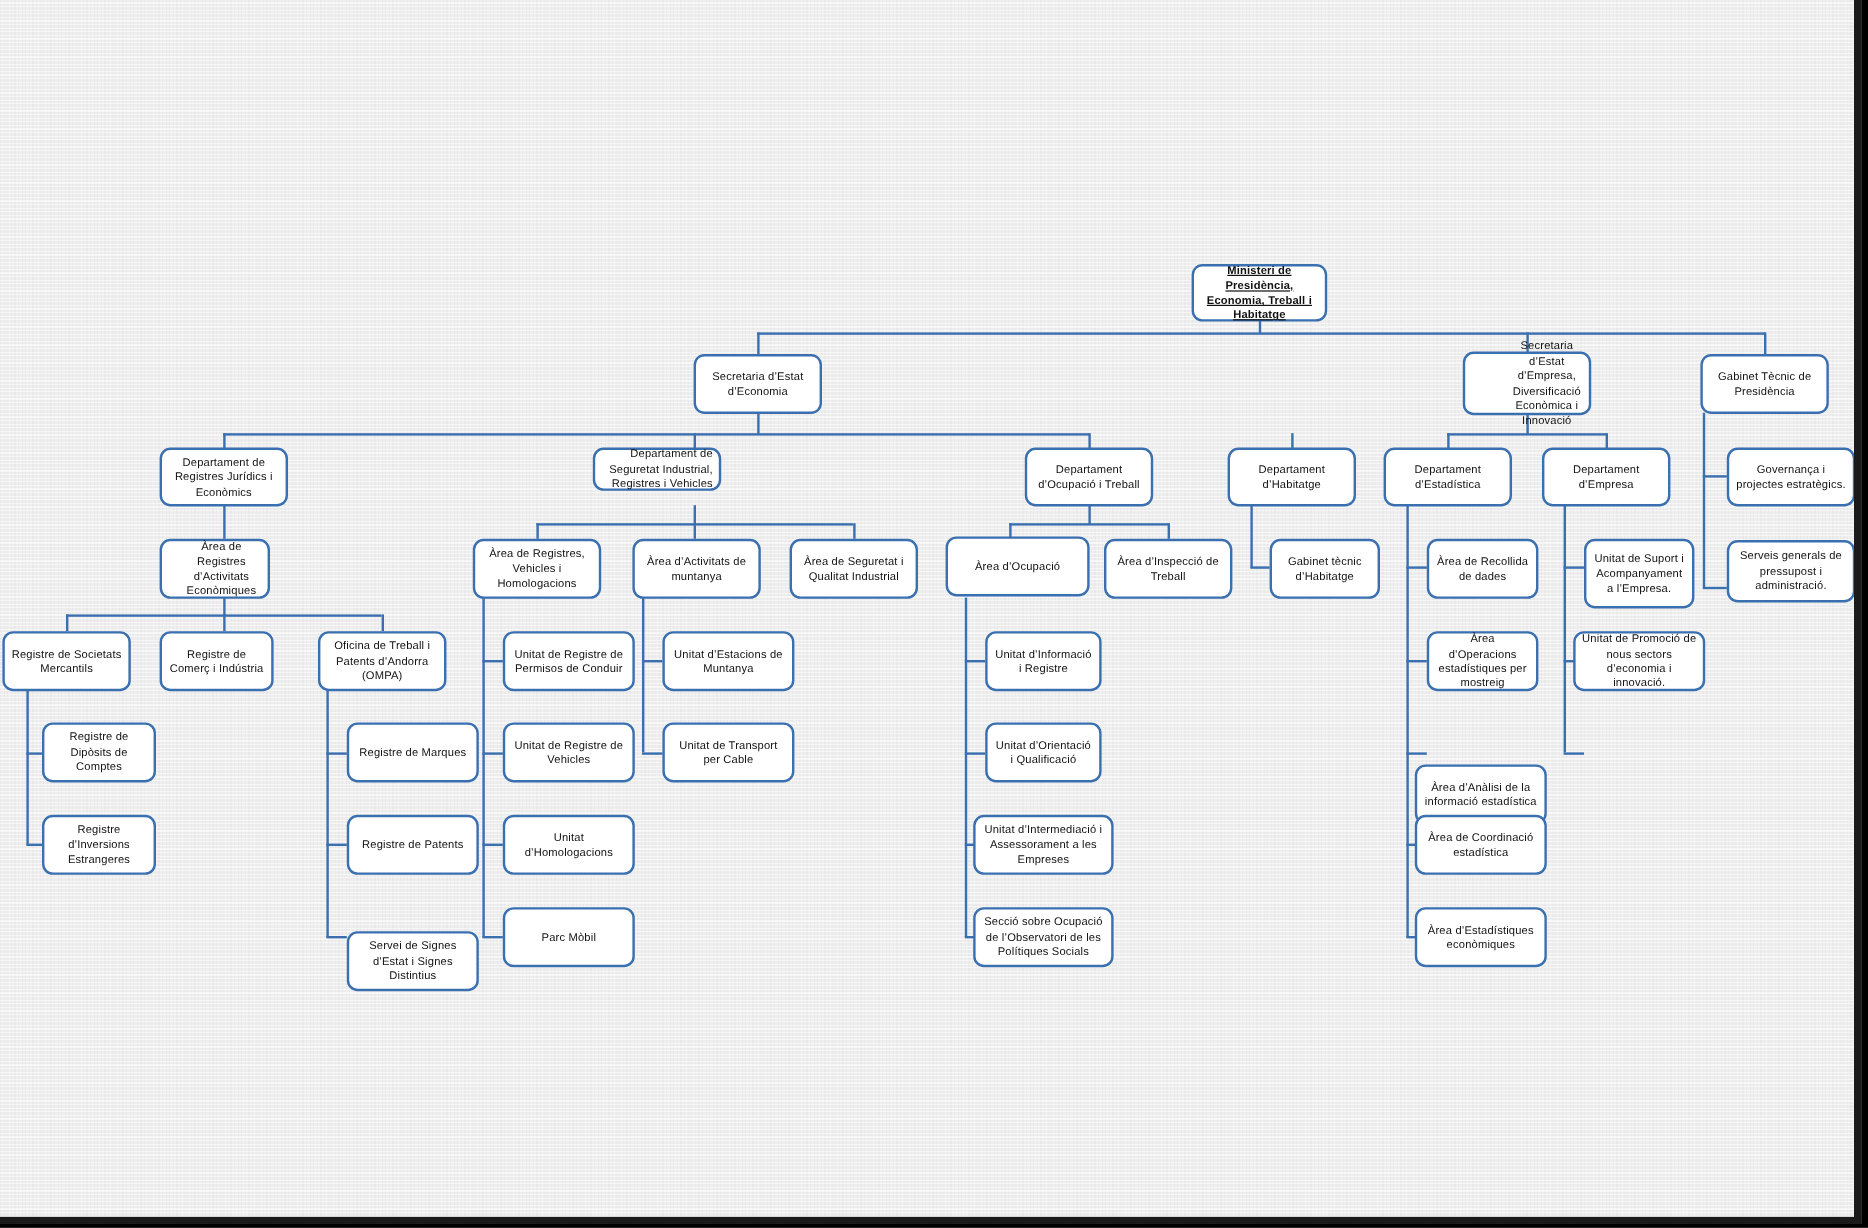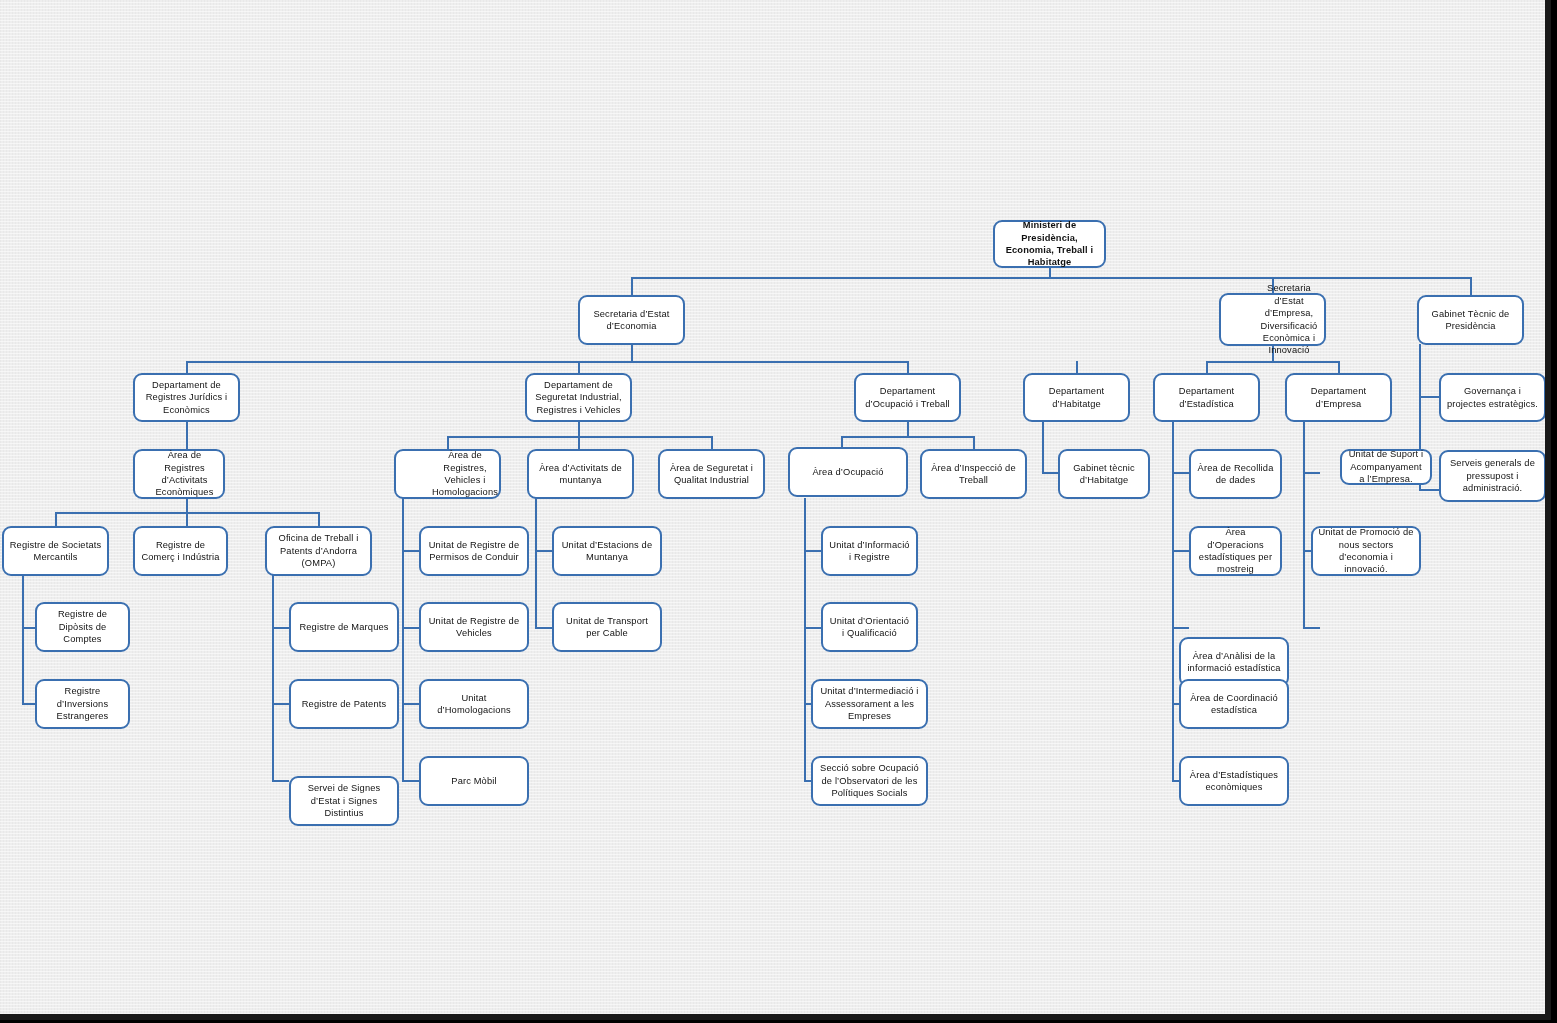--- a/index.html
+++ b/index.html
@@ -28,21 +28,21 @@
     box-sizing:border-box;
     display:flex; align-items:center; justify-content:center;
     text-align:center;
     color:#111;
     font-size:9.3px;
     line-height:1.33;
     padding:3px 5px;
     letter-spacing:.15px;
     z-index:3;
   }
-  .node.root{ font-weight:bold; }
+  .node.root{ font-weight:bold;text-decoration:underline; }
 
   .lnk{ position:absolute; background:#3a6fb0; z-index:1; }
   .lnk.h{ height:2px; }
   .lnk.v{ width:2px; }
 </style>
 </head>
 <body>
 
 <div id="canvas">
 
@@ -127,40 +127,40 @@
   <div class="lnk h" style="left:1303px;top:550px;width:17px;"></div>
   <div class="lnk h" style="left:1303px;top:627px;width:17px;"></div>
 
   <div class="node root" style="left:993px;top:220px;width:113px;height:48px;">Ministeri de Presidència,  Economia, Treball i Habitatge</div>
 
   <div class="node" style="left:578px;top:295px;width:107px;height:50px;">Secretaria d’Estat d’Economia</div>
   <div class="node" style="left:1219px;top:293px;width:107px;height:53px;padding-left:38px;">Secretaria d’Estat d’Empresa, Diversificació Econòmica i Innovació</div>
   <div class="node" style="left:1417px;top:295px;width:107px;height:50px;">Gabinet Tècnic de Presidència</div>
 
   <div class="node" style="left:133px;top:373px;width:107px;height:49px;">Departament de Registres Jurídics i Econòmics</div>
-  <div class="node" style="left:525px;top:373px;width:107px;height:49px;">Departament de Seguretat Industrial, Registres i Vehicles</div>
+  <div class="node" style="left:494px;top:373px;width:107px;height:36px;text-align:right;">Departament de Seguretat Industrial, Registres i Vehicles</div>
   <div class="node" style="left:854px;top:373px;width:107px;height:49px;">Departament d’Ocupació i Treball</div>
   <div class="node" style="left:1023px;top:373px;width:107px;height:49px;">Departament d’Habitatge</div>
   <div class="node" style="left:1153px;top:373px;width:107px;height:49px;">Departament d’Estadística</div>
   <div class="node" style="left:1285px;top:373px;width:107px;height:49px;">Departament d’Empresa</div>
 
   <div class="node" style="left:1439px;top:373px;width:107px;height:49px;">Governança i projectes estratègics.</div>
   <div class="node" style="left:1439px;top:450px;width:107px;height:52px;">Serveis generals de pressupost i administració.</div>
 
   <div class="node" style="left:133px;top:449px;width:92px;height:50px;padding-left:16px;">Àrea de Registres d’Activitats Econòmiques</div>
   <div class="node" style="left:2px;top:526px;width:107px;height:50px;">Registre de Societats Mercantils</div>
   <div class="node" style="left:133px;top:526px;width:95px;height:50px;">Registre de Comerç i Indústria</div>
   <div class="node" style="left:265px;top:526px;width:107px;height:50px;">Oficina de Treball i Patents d’Andorra (OMPA)</div>
   <div class="node" style="left:35px;top:602px;width:95px;height:50px;">Registre de Dipòsits de Comptes</div>
   <div class="node" style="left:35px;top:679px;width:95px;height:50px;">Registre d’Inversions Estrangeres</div>
   <div class="node" style="left:289px;top:602px;width:110px;height:50px;">Registre de Marques</div>
   <div class="node" style="left:289px;top:679px;width:110px;height:50px;">Registre de Patents</div>
   <div class="node" style="left:289px;top:756px;width:110px;height:50px;margin-top:20px;">Servei de Signes d’Estat i Signes Distintius</div>
 
-  <div class="node" style="left:394px;top:449px;width:107px;height:50px;padding-left:40px;">Àrea de Registres, Vehicles i Homologacions</div>
+  <div class="node" style="left:394px;top:449px;width:107px;height:50px;">Àrea de Registres, Vehicles i Homologacions</div>
   <div class="node" style="left:527px;top:449px;width:107px;height:50px;">Àrea d’Activitats de muntanya</div>
   <div class="node" style="left:658px;top:449px;width:107px;height:50px;">Àrea de Seguretat i Qualitat Industrial</div>
   <div class="node" style="left:419px;top:526px;width:110px;height:50px;">Unitat de Registre de Permisos de Conduir</div>
   <div class="node" style="left:419px;top:602px;width:110px;height:50px;">Unitat de Registre de Vehicles</div>
   <div class="node" style="left:419px;top:679px;width:110px;height:50px;">Unitat d’Homologacions</div>
   <div class="node" style="left:419px;top:756px;width:110px;height:50px;">Parc Mòbil</div>
   <div class="node" style="left:552px;top:526px;width:110px;height:50px;">Unitat d’Estacions de Muntanya</div>
   <div class="node" style="left:552px;top:602px;width:110px;height:50px;">Unitat de Transport per Cable</div>
 
   <div class="node" style="left:788px;top:447px;width:120px;height:50px;">Àrea d’Ocupació</div>
@@ -171,16 +171,16 @@
   <div class="node" style="left:811px;top:756px;width:117px;height:50px;">Secció sobre Ocupació de l’Observatori de les Polítiques Socials</div>
 
   <div class="node" style="left:1058px;top:449px;width:92px;height:50px;">Gabinet tècnic d’Habitatge</div>
 
   <div class="node" style="left:1189px;top:449px;width:93px;height:50px;">Àrea de Recollida de dades</div>
   <div class="node" style="left:1189px;top:526px;width:93px;height:50px;">Àrea d’Operacions estadístiques per mostreig</div>
   <div class="node" style="left:1179px;top:602px;width:110px;height:50px;margin-top:35px;">Àrea d’Anàlisi de la informació estadística</div>
   <div class="node" style="left:1179px;top:679px;width:110px;height:50px;">Àrea de Coordinació estadística</div>
   <div class="node" style="left:1179px;top:756px;width:110px;height:50px;">Àrea d’Estadístiques econòmiques</div>
 
-  <div class="node" style="left:1320px;top:449px;width:92px;height:36px;margin-left:20px;">Unitat de Suport i Acompanyament a l’Empresa.</div>
+  <div class="node" style="left:1320px;top:449px;width:92px;height:58px;">Unitat de Suport i Acompanyament a l’Empresa.</div>
   <div class="node" style="left:1311px;top:526px;width:110px;height:50px;">Unitat de Promoció de nous sectors d’economia i innovació.</div>
 
 </div>
 
 </body></html>

